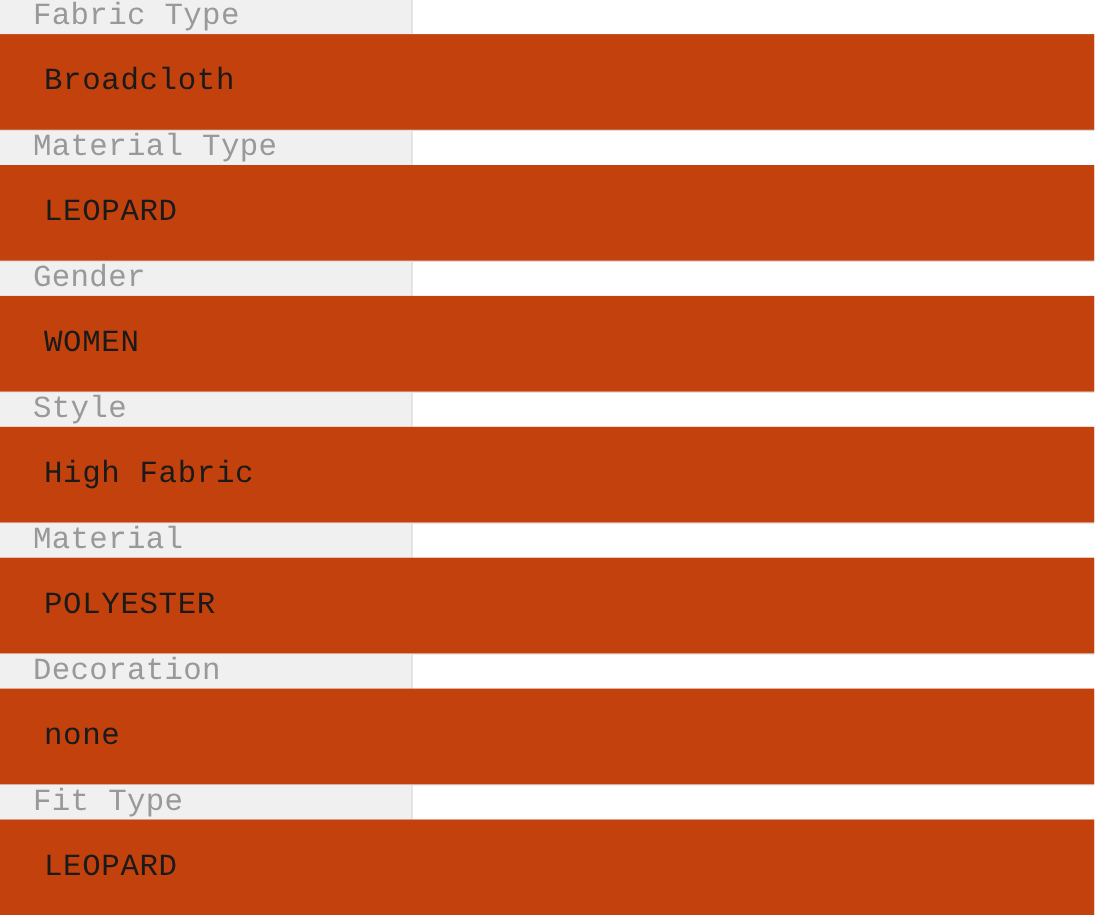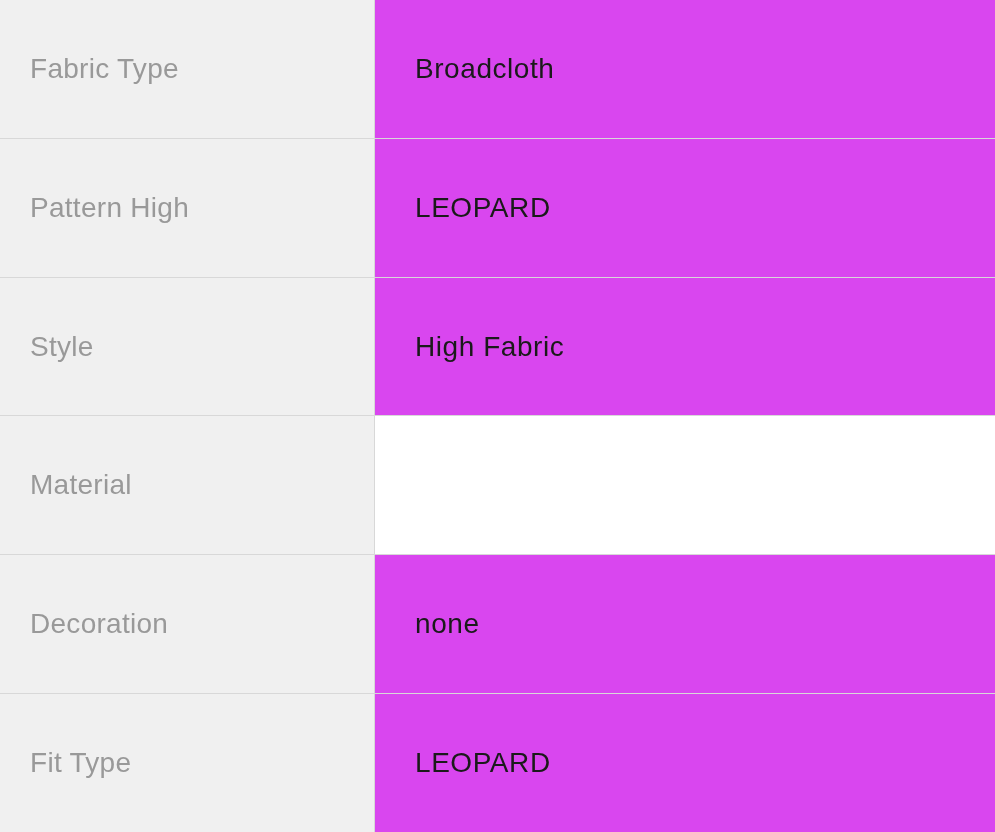--- a/index.html
+++ b/index.html
@@ -18,23 +18,24 @@
 
     .table {
       width: 100%;
       height: 100%;
       display: flex;
       flex-direction: column;
     }
 
     .row {
       display: flex;
-      flex-direction: row;
+      flex-direction: column;
       flex: 1;
       border-bottom: 1px solid #d8d8d8;
+      font-family: Liberation Mono, monospace;
     }
 
     .row:last-child {
       border-bottom: none;
     }
 
     .label-cell {
       width: 375px;
       min-width: 375px;
       background-color: #f0f0f0;
@@ -46,21 +47,21 @@
 
     .label-text {
       font-size: 28px;
       font-weight: 400;
       color: #999999;
       letter-spacing: 0.01em;
     }
 
     .value-cell {
       flex: 1;
-      background-color: #d946ef;
+      background-color: #c2410c;
       display: flex;
       align-items: center;
       padding: 0 40px;
     }
 
     .value-text {
       font-size: 28px;
       font-weight: 400;
       color: #1a1a1a;
       letter-spacing: 0.02em;
@@ -73,37 +74,48 @@
 <div class="row">
       <div class="label-cell">
         <span class="label-text">Fabric Type</span>
       </div>
       <div class="value-cell">
         <span class="value-text">Broadcloth</span>
       </div>
     </div>
     <div class="row">
       <div class="label-cell">
-        <span class="label-text">Pattern High</span>
+        <span class="label-text">Material Type</span>
       </div>
       <div class="value-cell">
         <span class="value-text">LEOPARD</span>
+      </div>
+    </div>
+    <div class="row">
+      <div class="label-cell">
+        <span class="label-text">Gender</span>
+      </div>
+      <div class="value-cell">
+        <span class="value-text">WOMEN</span>
       </div>
     </div>
     <div class="row">
       <div class="label-cell">
         <span class="label-text">Style</span>
       </div>
       <div class="value-cell">
         <span class="value-text">High Fabric</span>
       </div>
     </div>
     <div class="row">
       <div class="label-cell">
         <span class="label-text">Material</span>
+      </div>
+      <div class="value-cell">
+        <span class="value-text">POLYESTER</span>
       </div>
     </div>
     <div class="row">
       <div class="label-cell">
         <span class="label-text">Decoration</span>
       </div>
       <div class="value-cell">
         <span class="value-text">none</span>
       </div>
     </div>

